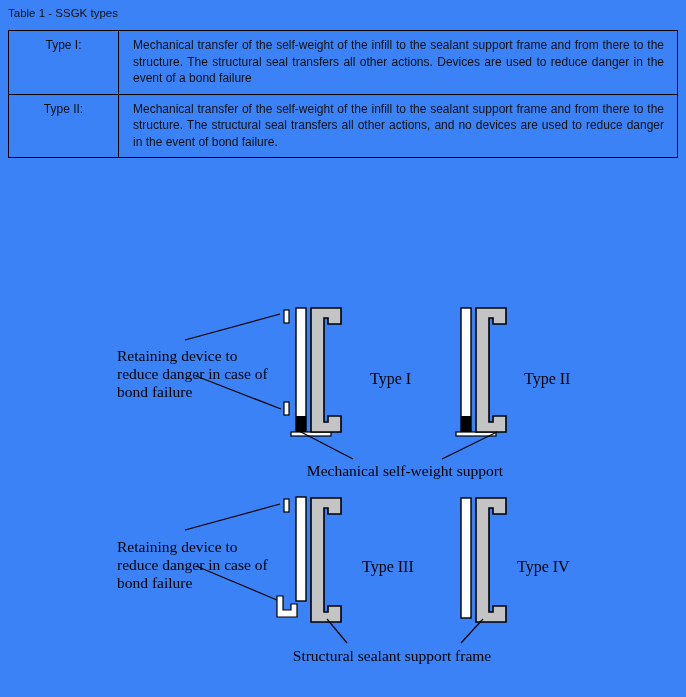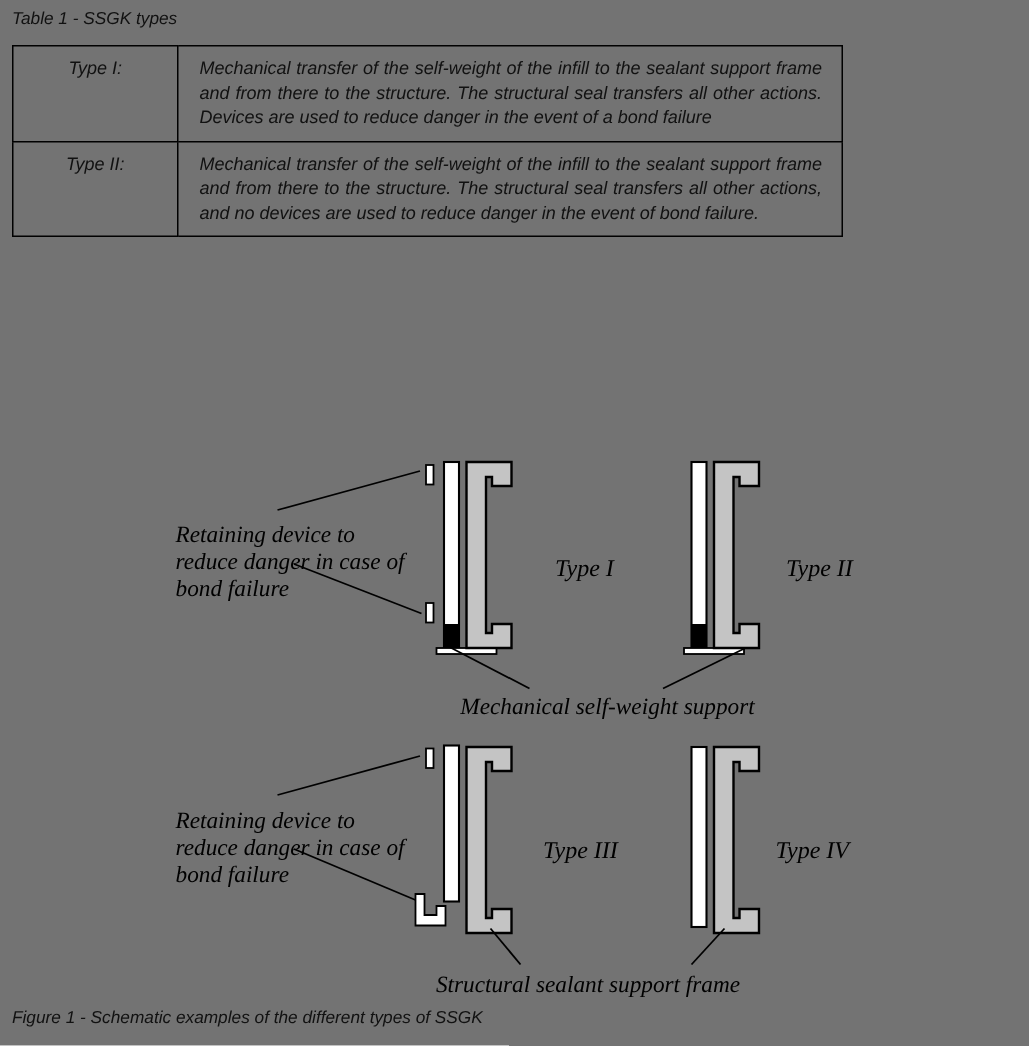--- a/index.html
+++ b/index.html
@@ -1,40 +1,39 @@
 <!DOCTYPE html>
 <html><head>
 <meta charset="utf-8">
 <style>
   * { box-sizing: border-box; margin: 0; padding: 0; }
   html, body { background: #ffffff; }
   #page {
     position: relative;
     width: 686px;
     height: 697px;
-    background: #737373;
+    background: #3b82f6;
     font-family: "Liberation Sans", sans-serif;
     color: #000000;
     overflow: hidden;
-    font-style: italic;
   }
   .caption {
     font-size: 11.5px;
     color: #111111;
   }
   #table-caption {
     position: absolute;
     left: 8px;
     top: 7px;
   }
   #ssgk-table {
     position: absolute;
     left: 8px;
     top: 30px;
-    width: 554px;
+    width: 670px;
     border-collapse: collapse;
   }
   #ssgk-table td {
     border: 1px solid #000000;
     vertical-align: top;
     font-size: 12px;
     line-height: 16.5px;
     color: #111111;
   }
   #ssgk-table td.type-cell {
@@ -140,15 +139,14 @@
       <text class="fig-label" x="405" y="476" text-anchor="middle">Mechanical self-weight support</text>
 
       <text class="fig-label" x="117" y="552">Retaining device to</text>
       <text class="fig-label" x="117" y="570">reduce danger in case of</text>
       <text class="fig-label" x="117" y="588">bond failure</text>
 
       <text class="fig-label" x="392" y="661" text-anchor="middle">Structural sealant support frame</text>
     </g>
   </svg>
 
-  <div id="figure-caption" class="caption">Figure 1 - Schematic examples of the different types of SSGK</div>
 
 </div>
 
 </body></html>

